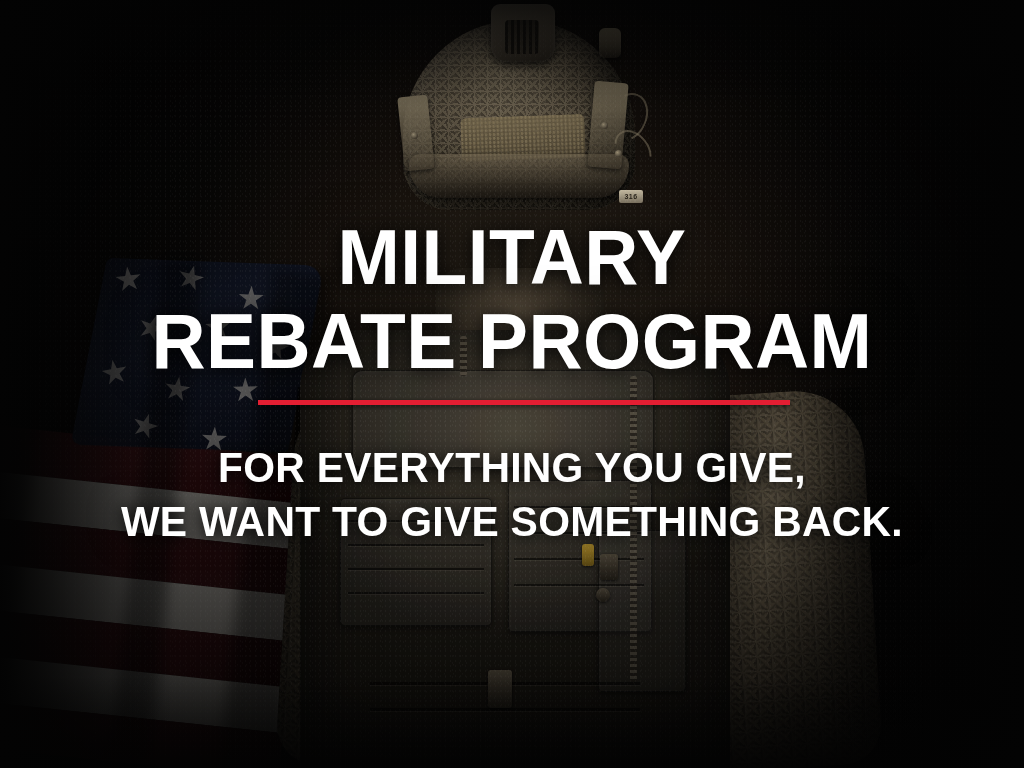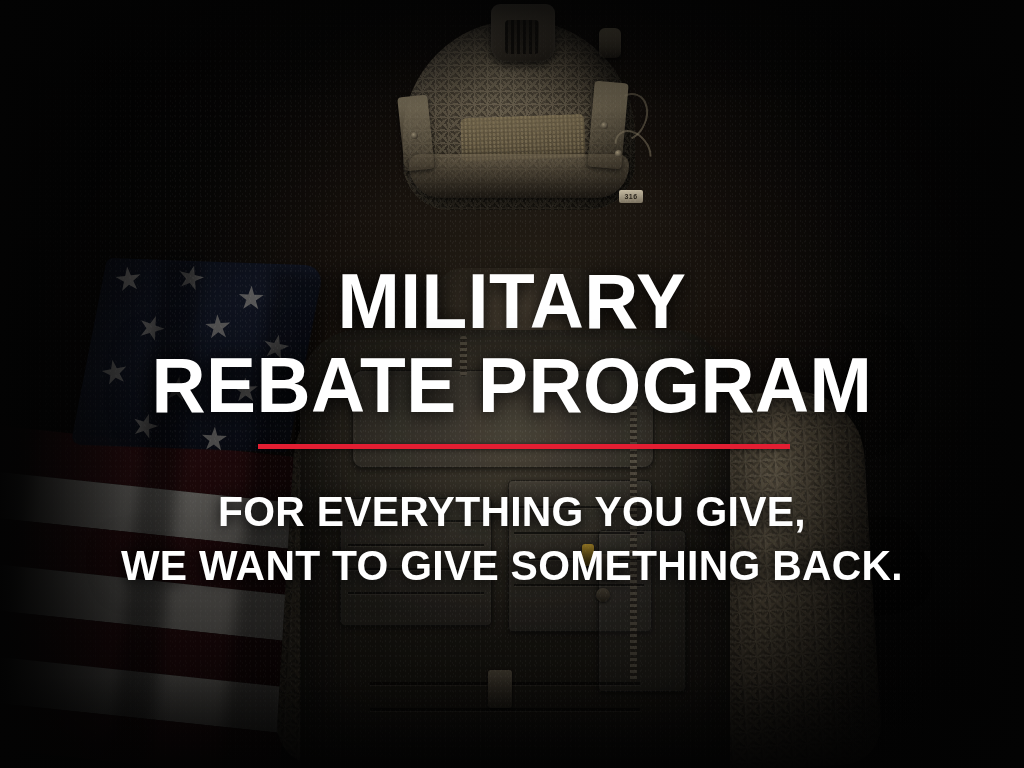--- a/index.html
+++ b/index.html
@@ -122,21 +122,21 @@
   .vignette{position:absolute;inset:0;pointer-events:none;
        background:radial-gradient(ellipse 68% 72% at 50% 46%, rgba(0,0,0,0) 32%, rgba(0,0,0,.58) 72%, rgba(0,0,0,.93) 100%);}
   .edge-dark{position:absolute;inset:0;pointer-events:none;
        background:
          linear-gradient(90deg, rgba(3,3,3,.97) 0%, rgba(3,3,3,.5) 7%, rgba(0,0,0,0) 17%),
          linear-gradient(270deg, rgba(3,3,3,.97) 0%, rgba(3,3,3,.55) 8%, rgba(0,0,0,0) 20%),
          linear-gradient(180deg, rgba(3,3,3,.85) 0%, rgba(0,0,0,0) 14%),
          linear-gradient(0deg, rgba(3,3,3,.8) 0%, rgba(0,0,0,0) 12%);}
 
   
-  .overlay{position:absolute;inset:0;margin-top:44px;}
+  .overlay{position:absolute;inset:0;}
   .headline{position:absolute;left:0;width:1024px;text-align:center;color:#fff;
        font-weight:700;letter-spacing:.5px;line-height:1;
        text-shadow:0 2px 16px rgba(0,0,0,.75),0 0 44px rgba(0,0,0,.6);
        transform:scaleX(.96);}
   #line1{top:218px;font-size:78px;}
   #line2{top:302px;font-size:78px;}
 
   .rule{position:absolute;left:258px;top:400px;width:532px;height:5px;
        background:#e31e32;box-shadow:0 1px 5px rgba(0,0,0,.6);}
 

